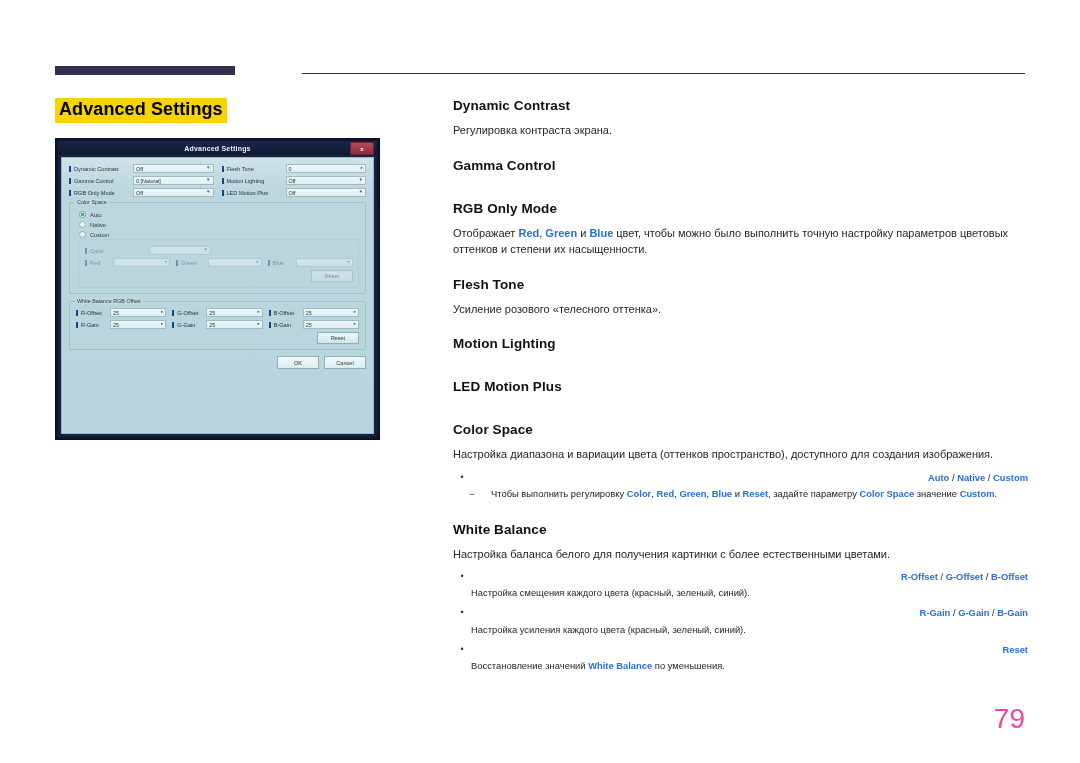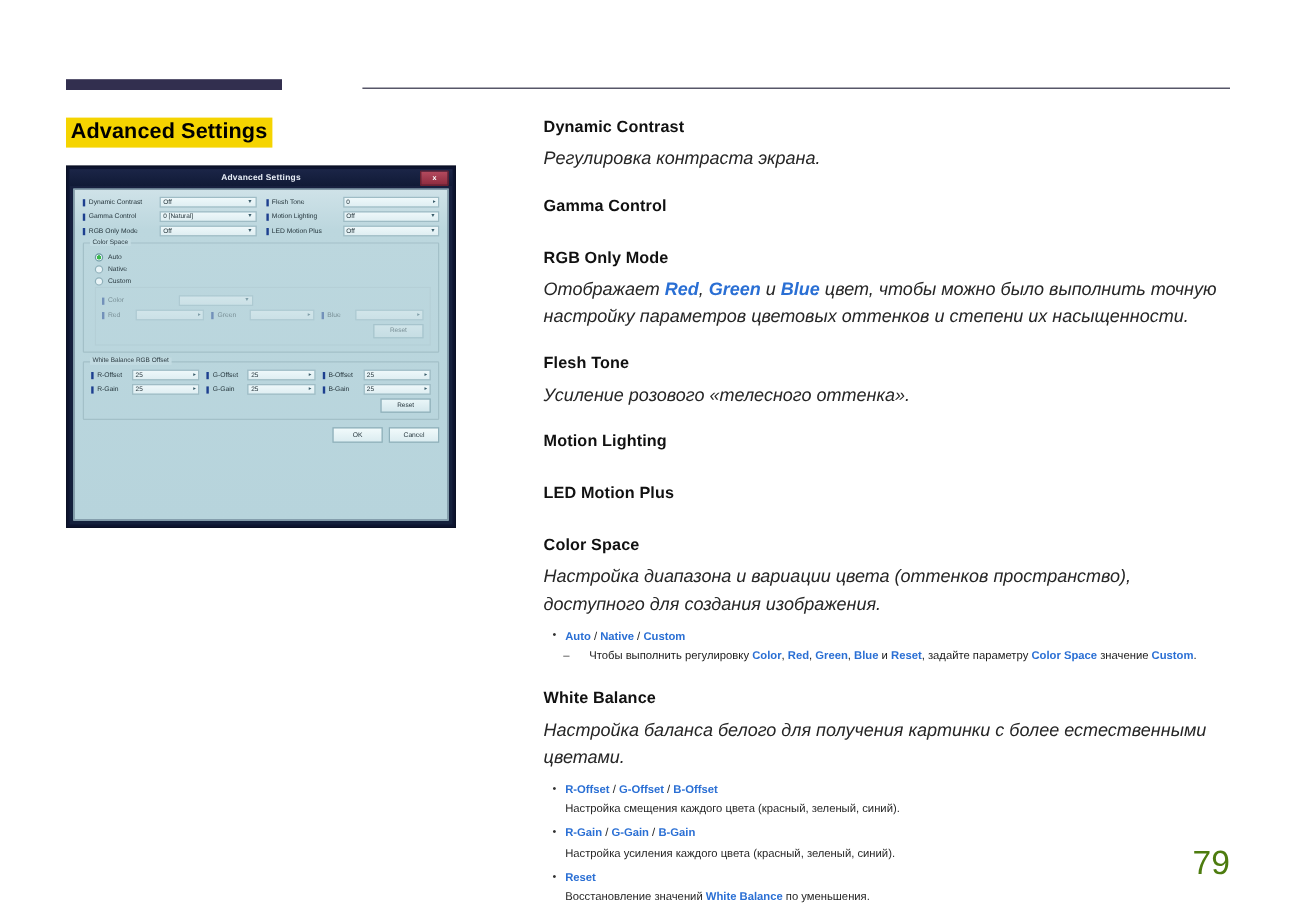--- a/index.html
+++ b/index.html
@@ -260,43 +260,42 @@
   }
   .doc h3 {
     font-size: 13.5px;
     font-weight: bold;
     color: #111111;
     margin: 0 0 9px 0;
     letter-spacing: 0.1px;
   }
   .doc .spacer { height: 19px; }
   .doc p {
-    font-size: 15px;
+    font-size: 11px;
     line-height: 1.5;
     color: #262626;
     margin: 0 0 0 0;
-    font-style: italic;
   }
   .blue { color: #2a6fd4; font-weight: bold; }
 
   .bullets { margin-top: 8px; }
   .bullet {
     display: flex;
     font-size: 9.4px;
     line-height: 1.5;
     margin-bottom: 2px;
   }
   .bullet .mark {
     width: 18px;
     flex: none;
     text-align: center;
     color: #333;
     font-size: 9px;
   }
-  .bullet .txt { flex: 1; }
+  .bullet .txt { flex: 1; text-align: right; }
   .sub-bullet {
     display: flex;
     font-size: 9.4px;
     line-height: 1.5;
     margin: 1px 0 2px 0;
   }
   .sub-bullet .mark {
     width: 38px;
     flex: none;
     text-align: center;
@@ -308,21 +307,21 @@
     line-height: 1.5;
     color: #262626;
   }
 
   
   .page-number {
     position: absolute;
     right: 55px;
     top: 703px;
     font-size: 28px;
-    color: #4d7c0f;
+    color: #ec4899;
     font-weight: normal;
   }
 </style>
 </head>
 <body>
 
 <div class="header-rule">
   <div class="thick"></div>
   <div class="thin"></div>
 </div>

